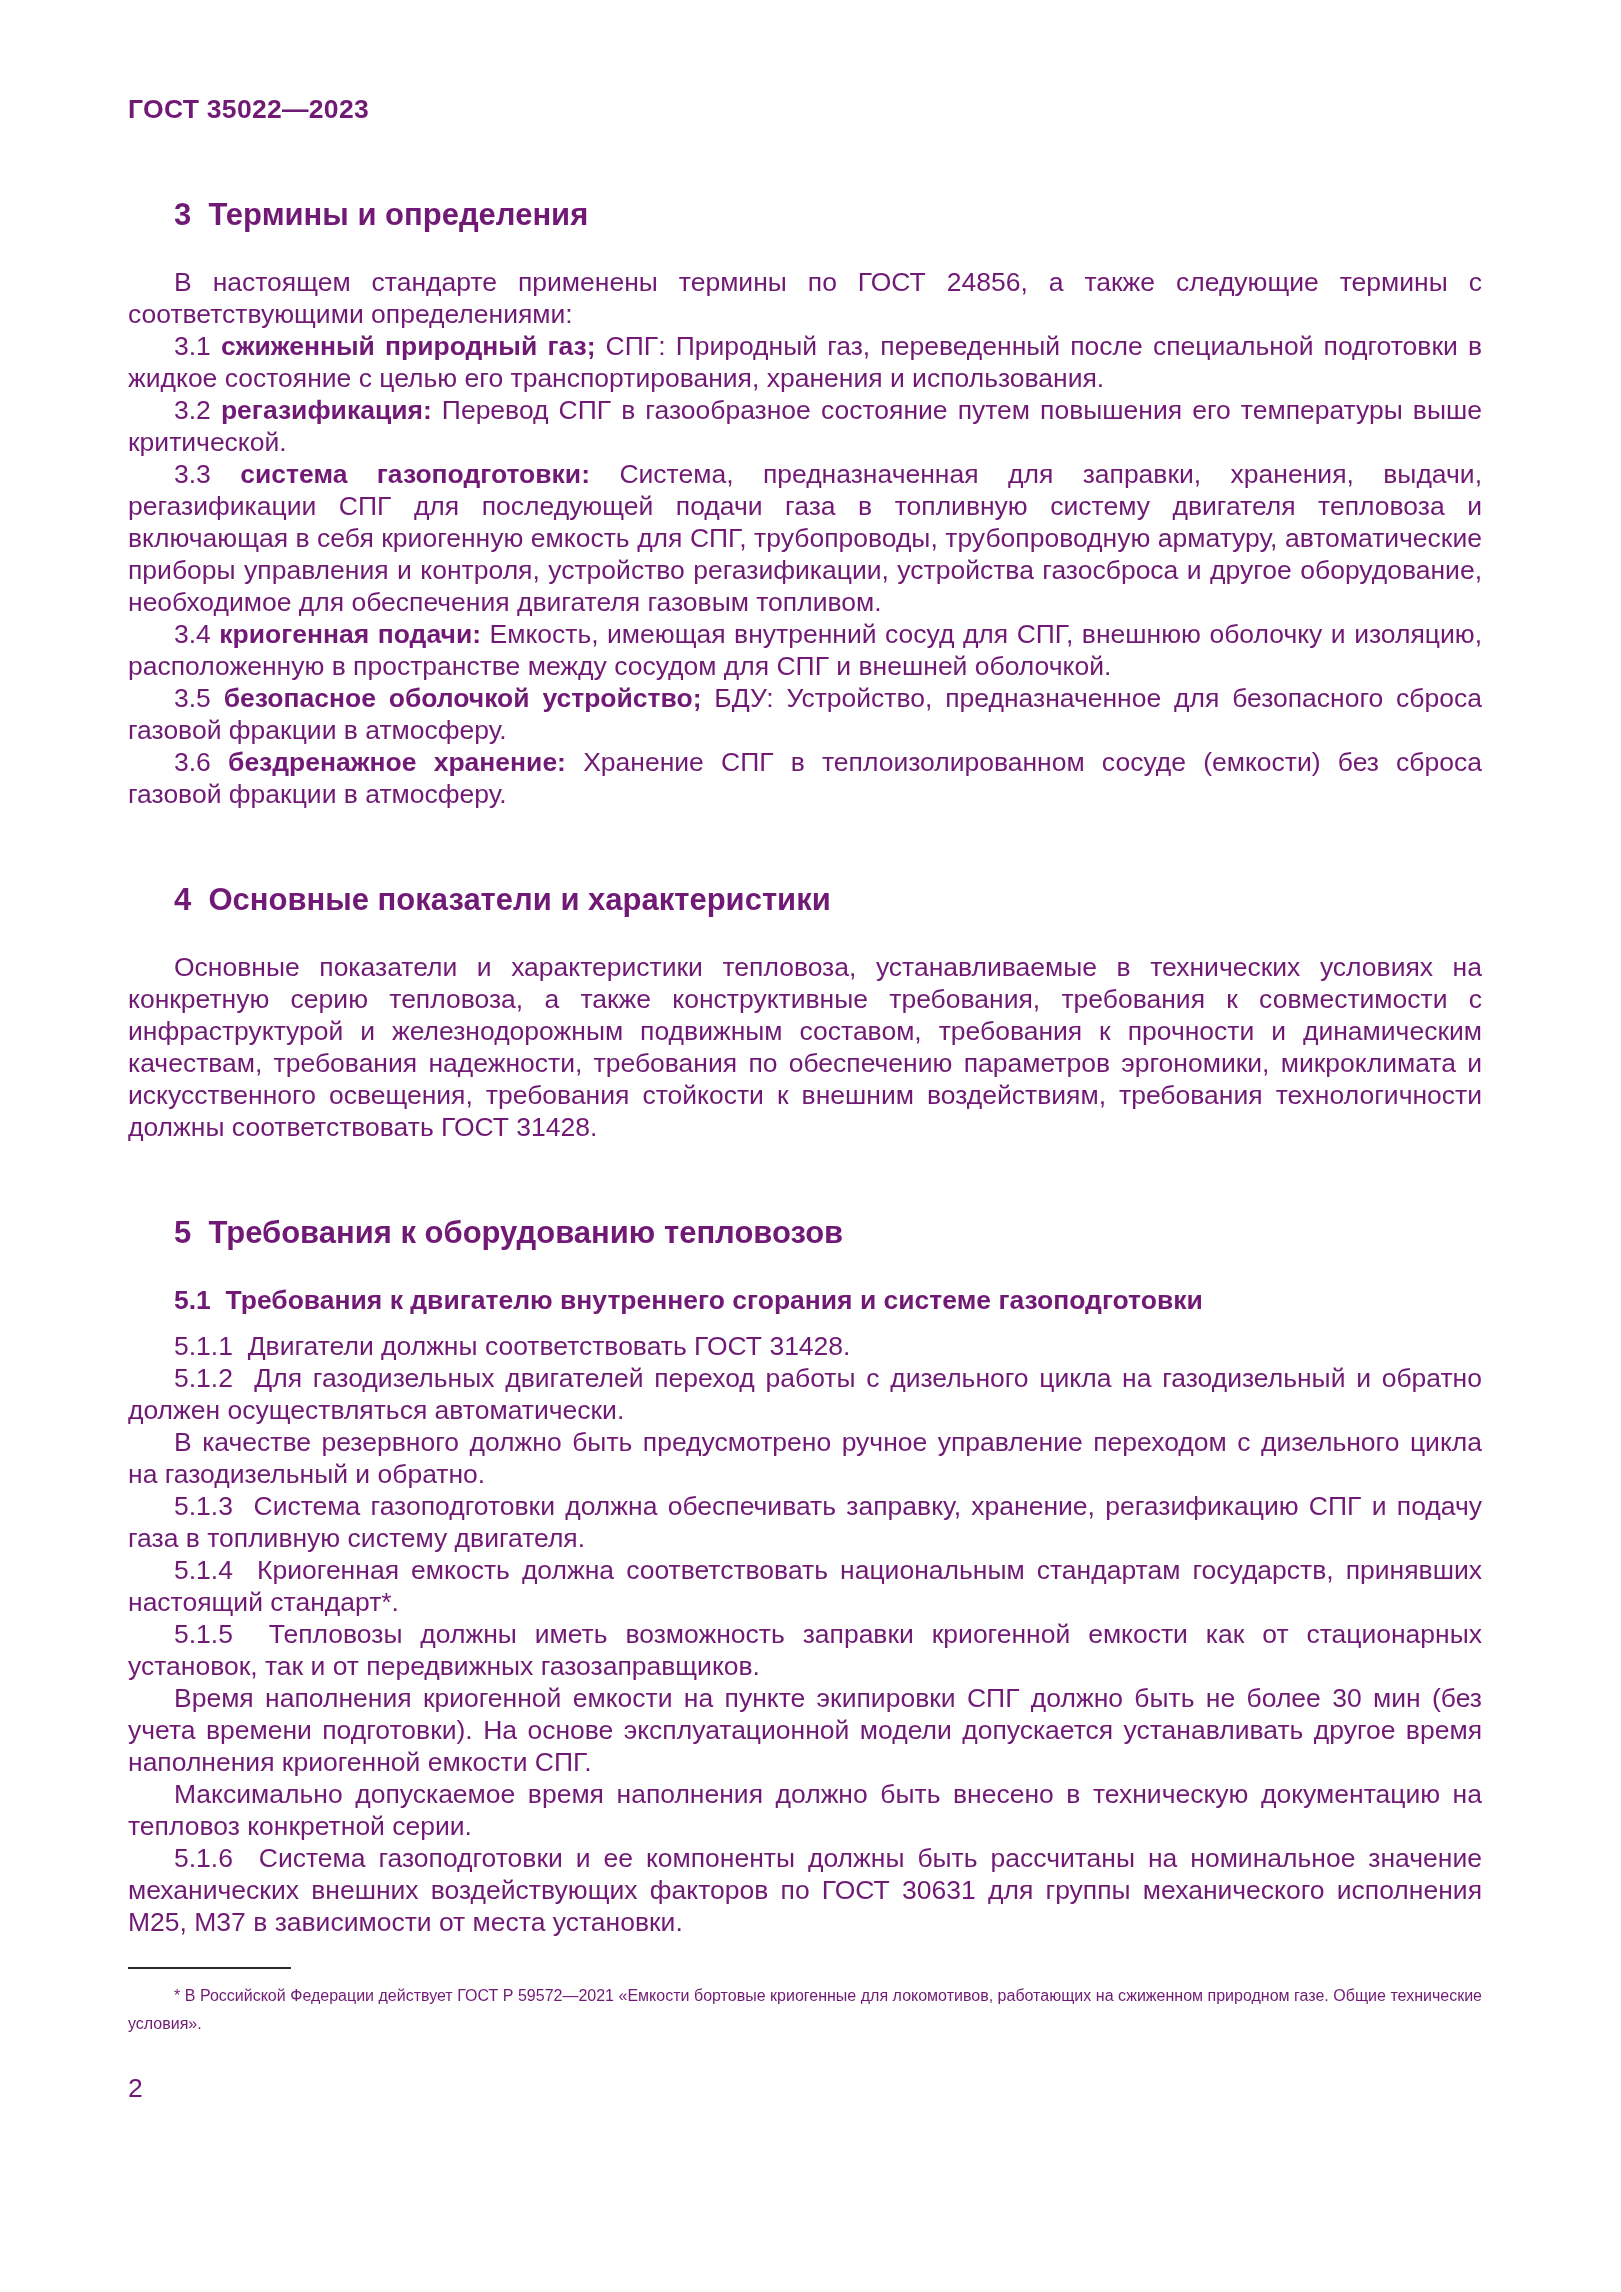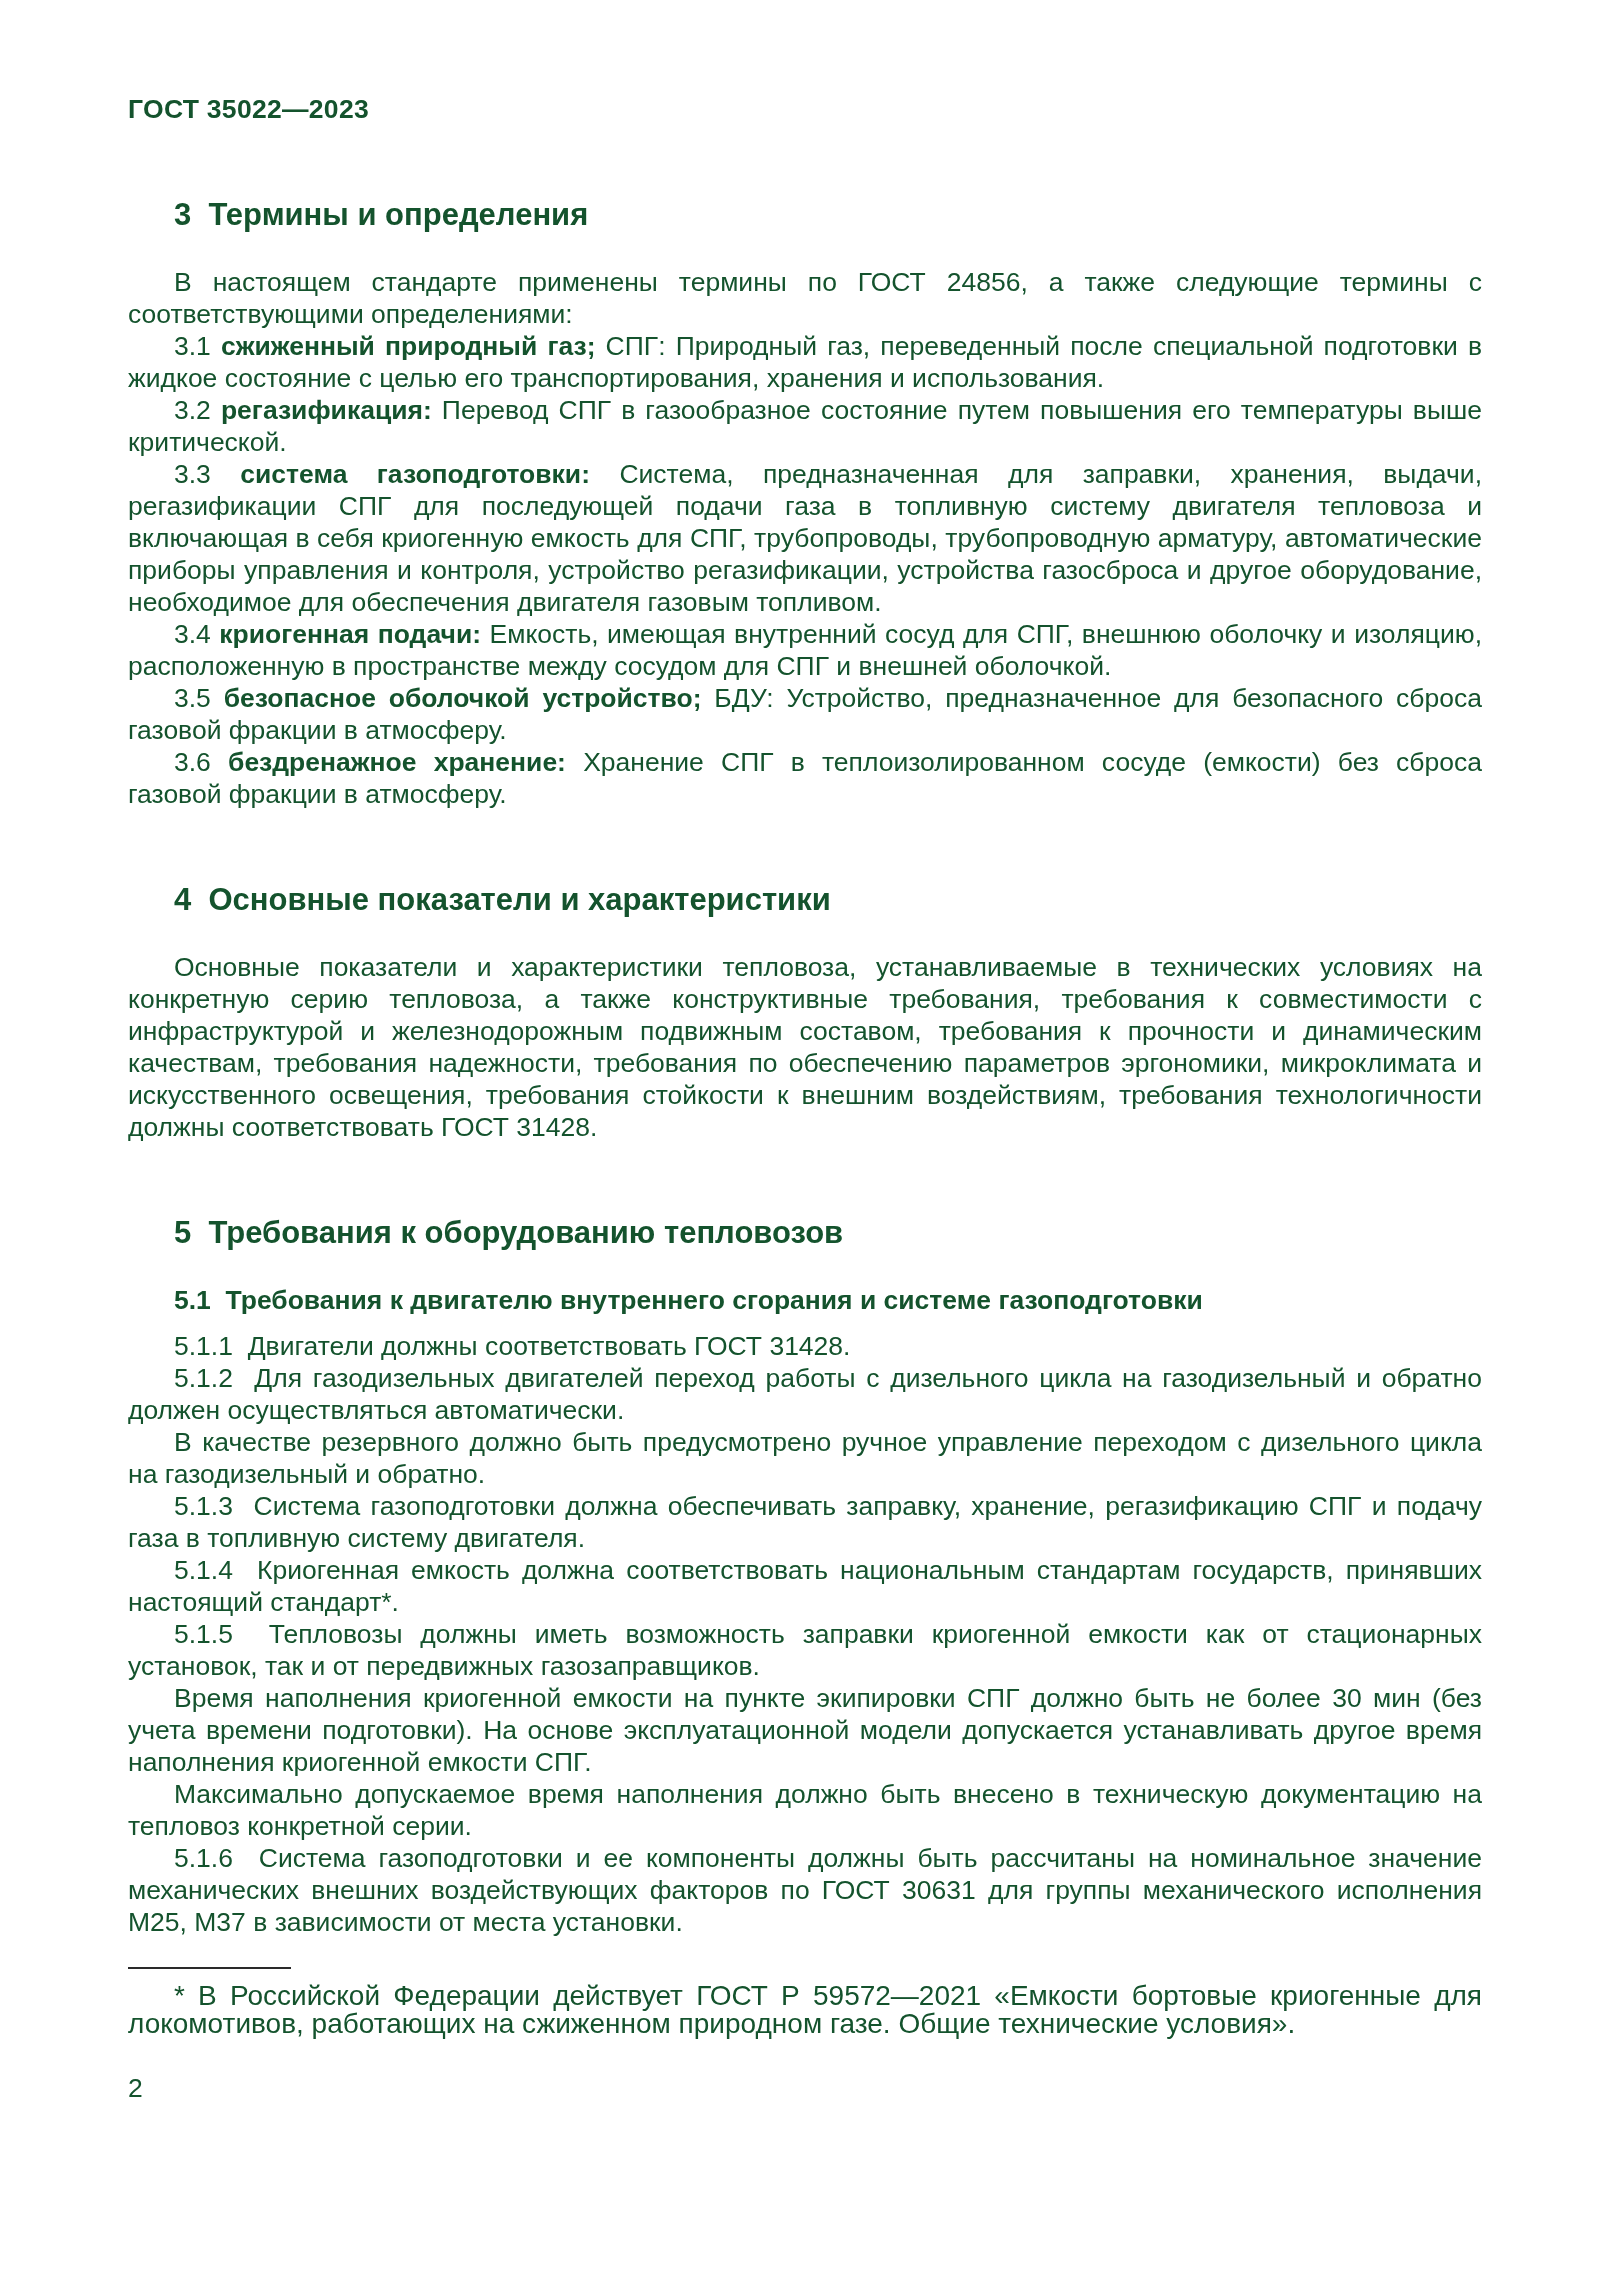--- a/index.html
+++ b/index.html
@@ -1,21 +1,21 @@
 <!DOCTYPE html>
 <html lang="ru"><head>
 <meta charset="utf-8">
 <style>
   * { box-sizing: border-box; }
   html, body { margin: 0; padding: 0; background: #ffffff; }
   .page {
     width: 1613px;
     height: 2293px;
     background: #ffffff;
-    color: #14532d;
+    color: #701a75;
     font-family: "Liberation Sans", "DejaVu Sans", sans-serif;
     padding: 93px 131px 10px 128px;
     position: relative;
     overflow: hidden;
   }
   .doc-code {
     font-size: 26.5px;
     font-weight: bold;
     line-height: 32px;
     letter-spacing: 0.3px;
@@ -42,21 +42,21 @@
     margin: 21.6px 0 13.7px 0;
   }
   .bold { font-weight: bold; }
   .footnote-rule {
     width: 163px;
     height: 0;
     border-top: 2px solid #2a2a2a;
     margin: 29px 0 13.7px 0;
   }
   .footnote {
-    font-size: 28px;
+    font-size: 16px;
     line-height: 28px;
     text-align: justify;
     text-indent: 46px;
     margin: 0;
     hyphens: auto;
     -webkit-hyphens: auto;
   }
   .page-number {
     font-size: 26.5px;
     margin-top: 35px;

